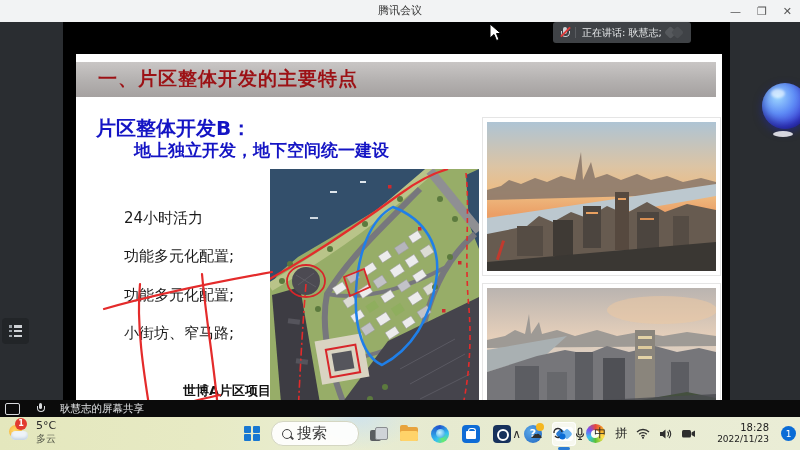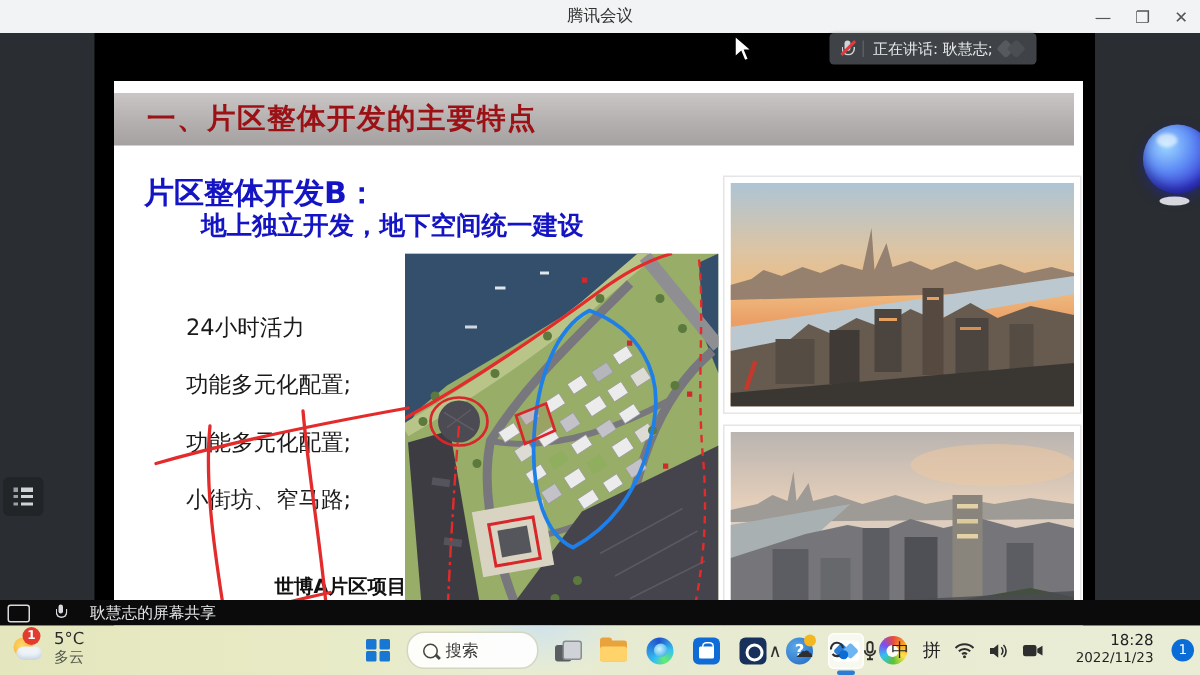--- a/index.html
+++ b/index.html
@@ -82,21 +82,21 @@
   .wtemp{font-size:11px;color:#2b2b2b;}
   .wcond{font-size:10px;color:#55584a;}
 
   .tb-center{position:absolute;left:240px;top:0;height:33px;display:flex;align-items:center;gap:7px;}
   .tbi{width:24px;height:24px;border-radius:4px;display:flex;align-items:center;justify-content:center;position:relative;}
   .startlogo{display:grid;grid-template-columns:7px 7px;grid-template-rows:7px 7px;gap:1.5px;}
   .startlogo i{background:#1877d2;border-radius:1px;}
   .searchpill{height:23px;width:66px;background:rgba(255,255,255,.9);border:1px solid #d4d6c2;border-radius:12px;display:flex;align-items:center;gap:5px;padding:0 10px;}
   .mag{width:8px;height:8px;border:1.5px solid #444;border-radius:50%;position:relative;}
   .mag::after{content:"";position:absolute;left:7px;top:7px;width:4px;height:1.5px;background:#444;transform:rotate(45deg);}
-  .searchpill .stx{font-size:11px;color:#3c3c3c;}
+  .searchpill .stx{font-size:15px;color:#3c3c3c;}
   .tview{position:relative;width:16px;height:14px;}
   .tview i{position:absolute;border-radius:2px;}
   .tview .a{left:0;top:3px;width:11px;height:11px;background:#5a5d61;}
   .tview .b{left:5px;top:0;width:11px;height:11px;background:#cfd3d8;border:1px solid #8a8d90;}
   .folder{position:relative;width:18px;height:14px;}
   .folder .back{position:absolute;left:0;top:0;width:18px;height:14px;background:#e8a33d;border-radius:2px;}
   .folder .tab{position:absolute;left:0;top:-2px;width:8px;height:4px;background:#e8a33d;border-radius:2px 2px 0 0;}
   .folder .front{position:absolute;left:0;top:4px;width:18px;height:10px;background:#ffd369;border-radius:2px;}
   .edge{width:18px;height:18px;border-radius:50%;background:conic-gradient(from 210deg,#35c1f1,#2052cc 40%,#35c1f1 65%,#66eb6e 85%,#35c1f1);position:relative;}
   .edge::after{content:"";position:absolute;left:5px;top:4px;width:9px;height:9px;border-radius:50%;background:radial-gradient(circle at 40% 40%,#cdf3ff,#1b9de2);}

